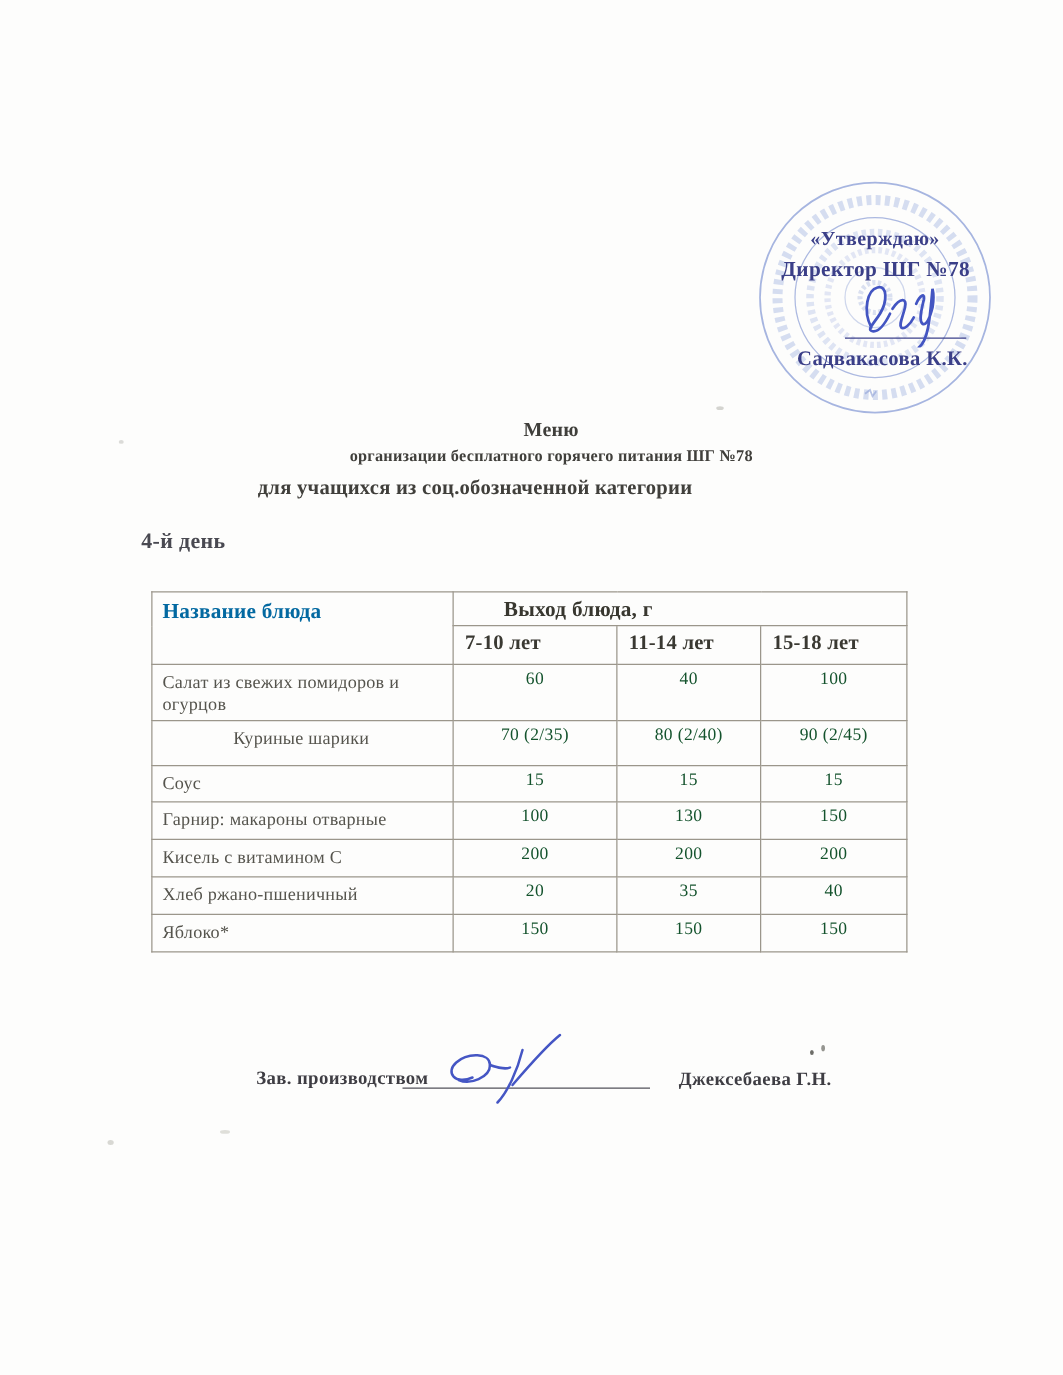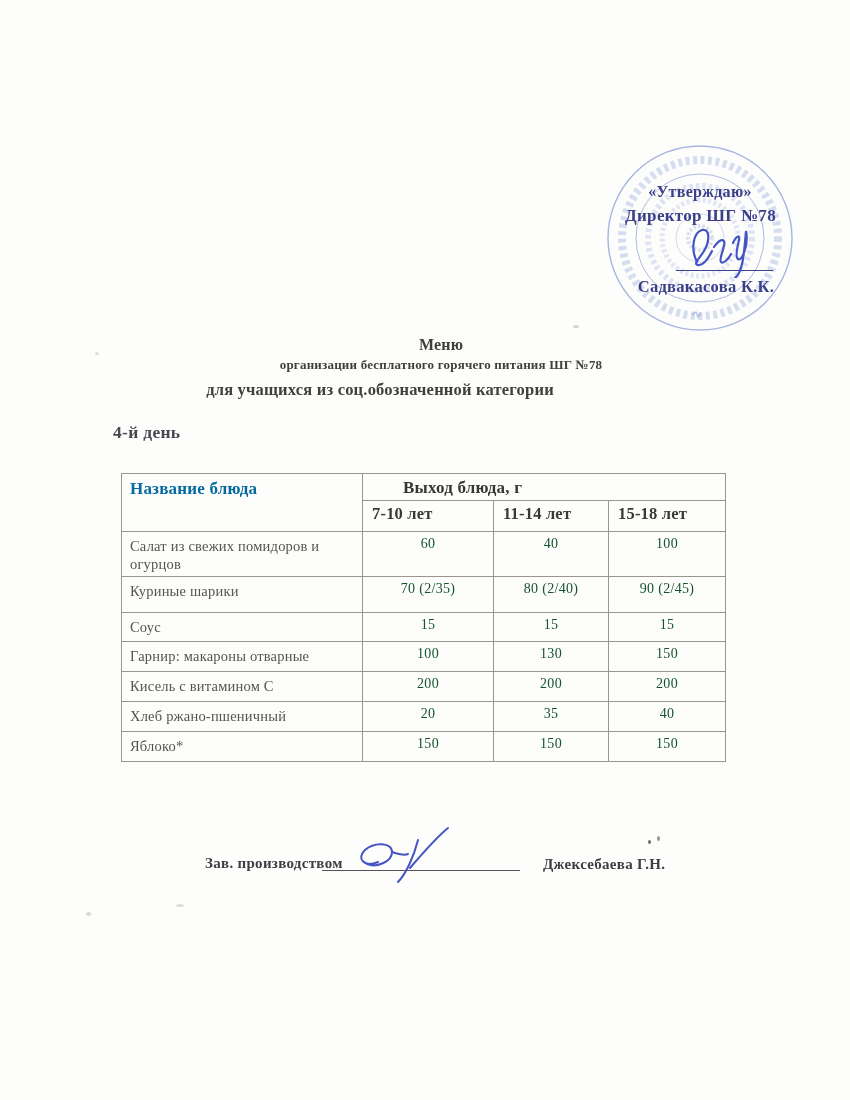--- a/index.html
+++ b/index.html
@@ -38,21 +38,21 @@
     border:1px solid #9b968b;
     vertical-align:top;box-sizing:border-box;
     font-weight:normal;text-align:left;
   }
   .menu-table{border:1px solid #8f897e;}
   th.name-h{font-size:17px;font-weight:bold;color:#0369a1;padding:5px 4px 0 8px;letter-spacing:.2px;}
   th.group-h{font-size:17px;font-weight:bold;color:#38372f;padding:4px 0 0 40px;height:27px;letter-spacing:.2px;}
   th.age-h{font-size:16.5px;font-weight:bold;color:#3a3932;padding:3px 0 0 9px;height:31px;letter-spacing:.2px;}
   td.dish{font-size:14.5px;color:#55544d;padding:5px 10px 0 8px;line-height:1.25;letter-spacing:.2px;}
   td.val{font-size:14px;color:#14532d;text-align:center;padding-top:4px;letter-spacing:.3px;}
-  tr.r0 td{height:45px;} tr.r1 td{height:36px;} tr.r2 td{height:29px;}
+  tr.r0 td{height:45px;} tr.r1 td{height:36px;text-align:center;} tr.r2 td{height:29px;}
   tr.r3 td{height:30px;} tr.r4 td{height:30px;} tr.r5 td{height:30px;font-family:Liberation Serif, serif;} tr.r6 td{height:30px;}
 
   
   .foot-label{left:205px;top:855px;font-size:15px;font-weight:bold;color:#3e3d43;letter-spacing:.3px;}
   .foot-line{left:322px;top:842px;width:198px;height:28px;border-bottom:1.5px solid #53525a;}
   .mgr-sig{left:352px;top:824px;width:118px;height:60px;}
   .foot-name{left:543px;top:856px;font-size:15px;font-weight:bold;color:#3e3d43;letter-spacing:.3px;}
 
   
   .speck{position:absolute;border-radius:50%;}

